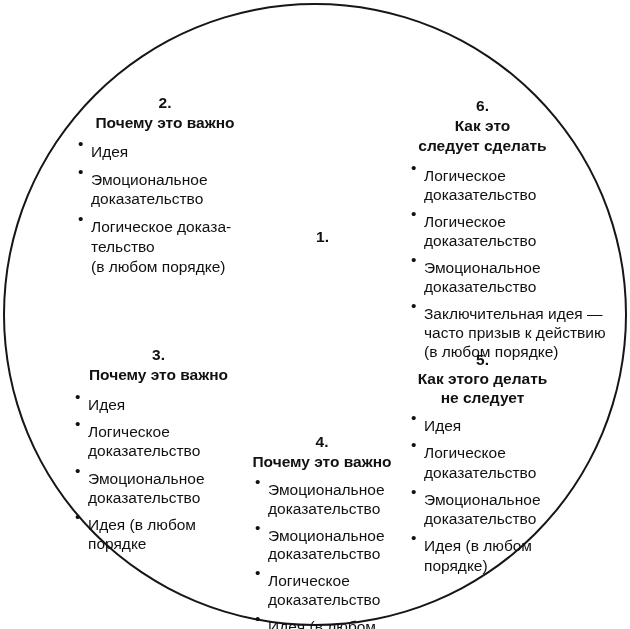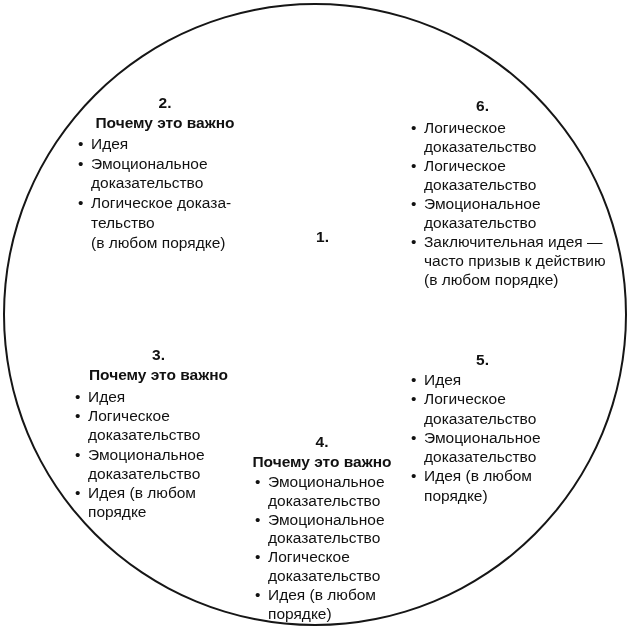--- a/index.html
+++ b/index.html
@@ -19,21 +19,21 @@
     border: 2px solid #161616;
     border-radius: 50%;
     box-sizing: border-box;
   }
   .block { position: absolute; font-size: 15.5px; }
   .hdr { font-weight: bold; text-align: center; }
   .block-number, .block-title { white-space: pre-line; }
   ul.items { list-style: none; margin: 0; padding: 0; }
   ul.items li { display: flex; }
   .bullet { flex: 0 0 13px; width: 13px; }
-  .item-text { white-space: pre-line; }
+  .item-text { white-space: pre-line; margin-top: 8px; }
 
   
   #b2 { left: 70px; top: 93px; width: 190px; }
   #b2 .hdr { line-height: 20px; }
   #b2 ul { margin-top: 1px; padding-left: 8px; line-height: 19.7px; }
 
   
   #b6 { left: 400px; top: 96px; width: 215px; }
   #b6 .hdr { width: 165px; line-height: 20px; }
   #b6 ul { margin-top: 2px; padding-left: 11px; line-height: 19px; }
@@ -82,20 +82,22 @@
           <span class="item-text">Логическое доказа-
 тельство
 (в любом порядке)</span>
         </li>
       </ul>
   </div>
 
   <div class="block" id="b6">
     <div class="hdr">
       <div class="block-number">6.</div>
+      <div class="block-title">Как это
+следует сделать</div>
     </div>
     <ul class="items">
         <li>
           <span class="bullet">•</span>
           <span class="item-text">Логическое
 доказательство</span>
         </li>
         <li>
           <span class="bullet">•</span>
           <span class="item-text">Логическое
@@ -143,20 +145,22 @@
           <span class="bullet">•</span>
           <span class="item-text">Идея (в любом
 порядке</span>
         </li>
       </ul>
   </div>
 
   <div class="block" id="b5">
     <div class="hdr">
       <div class="block-number">5.</div>
+      <div class="block-title">Как этого делать
+не следует</div>
     </div>
     <ul class="items">
         <li>
           <span class="bullet">•</span>
           <span class="item-text">Идея</span>
         </li>
         <li>
           <span class="bullet">•</span>
           <span class="item-text">Логическое
 доказательство</span>

